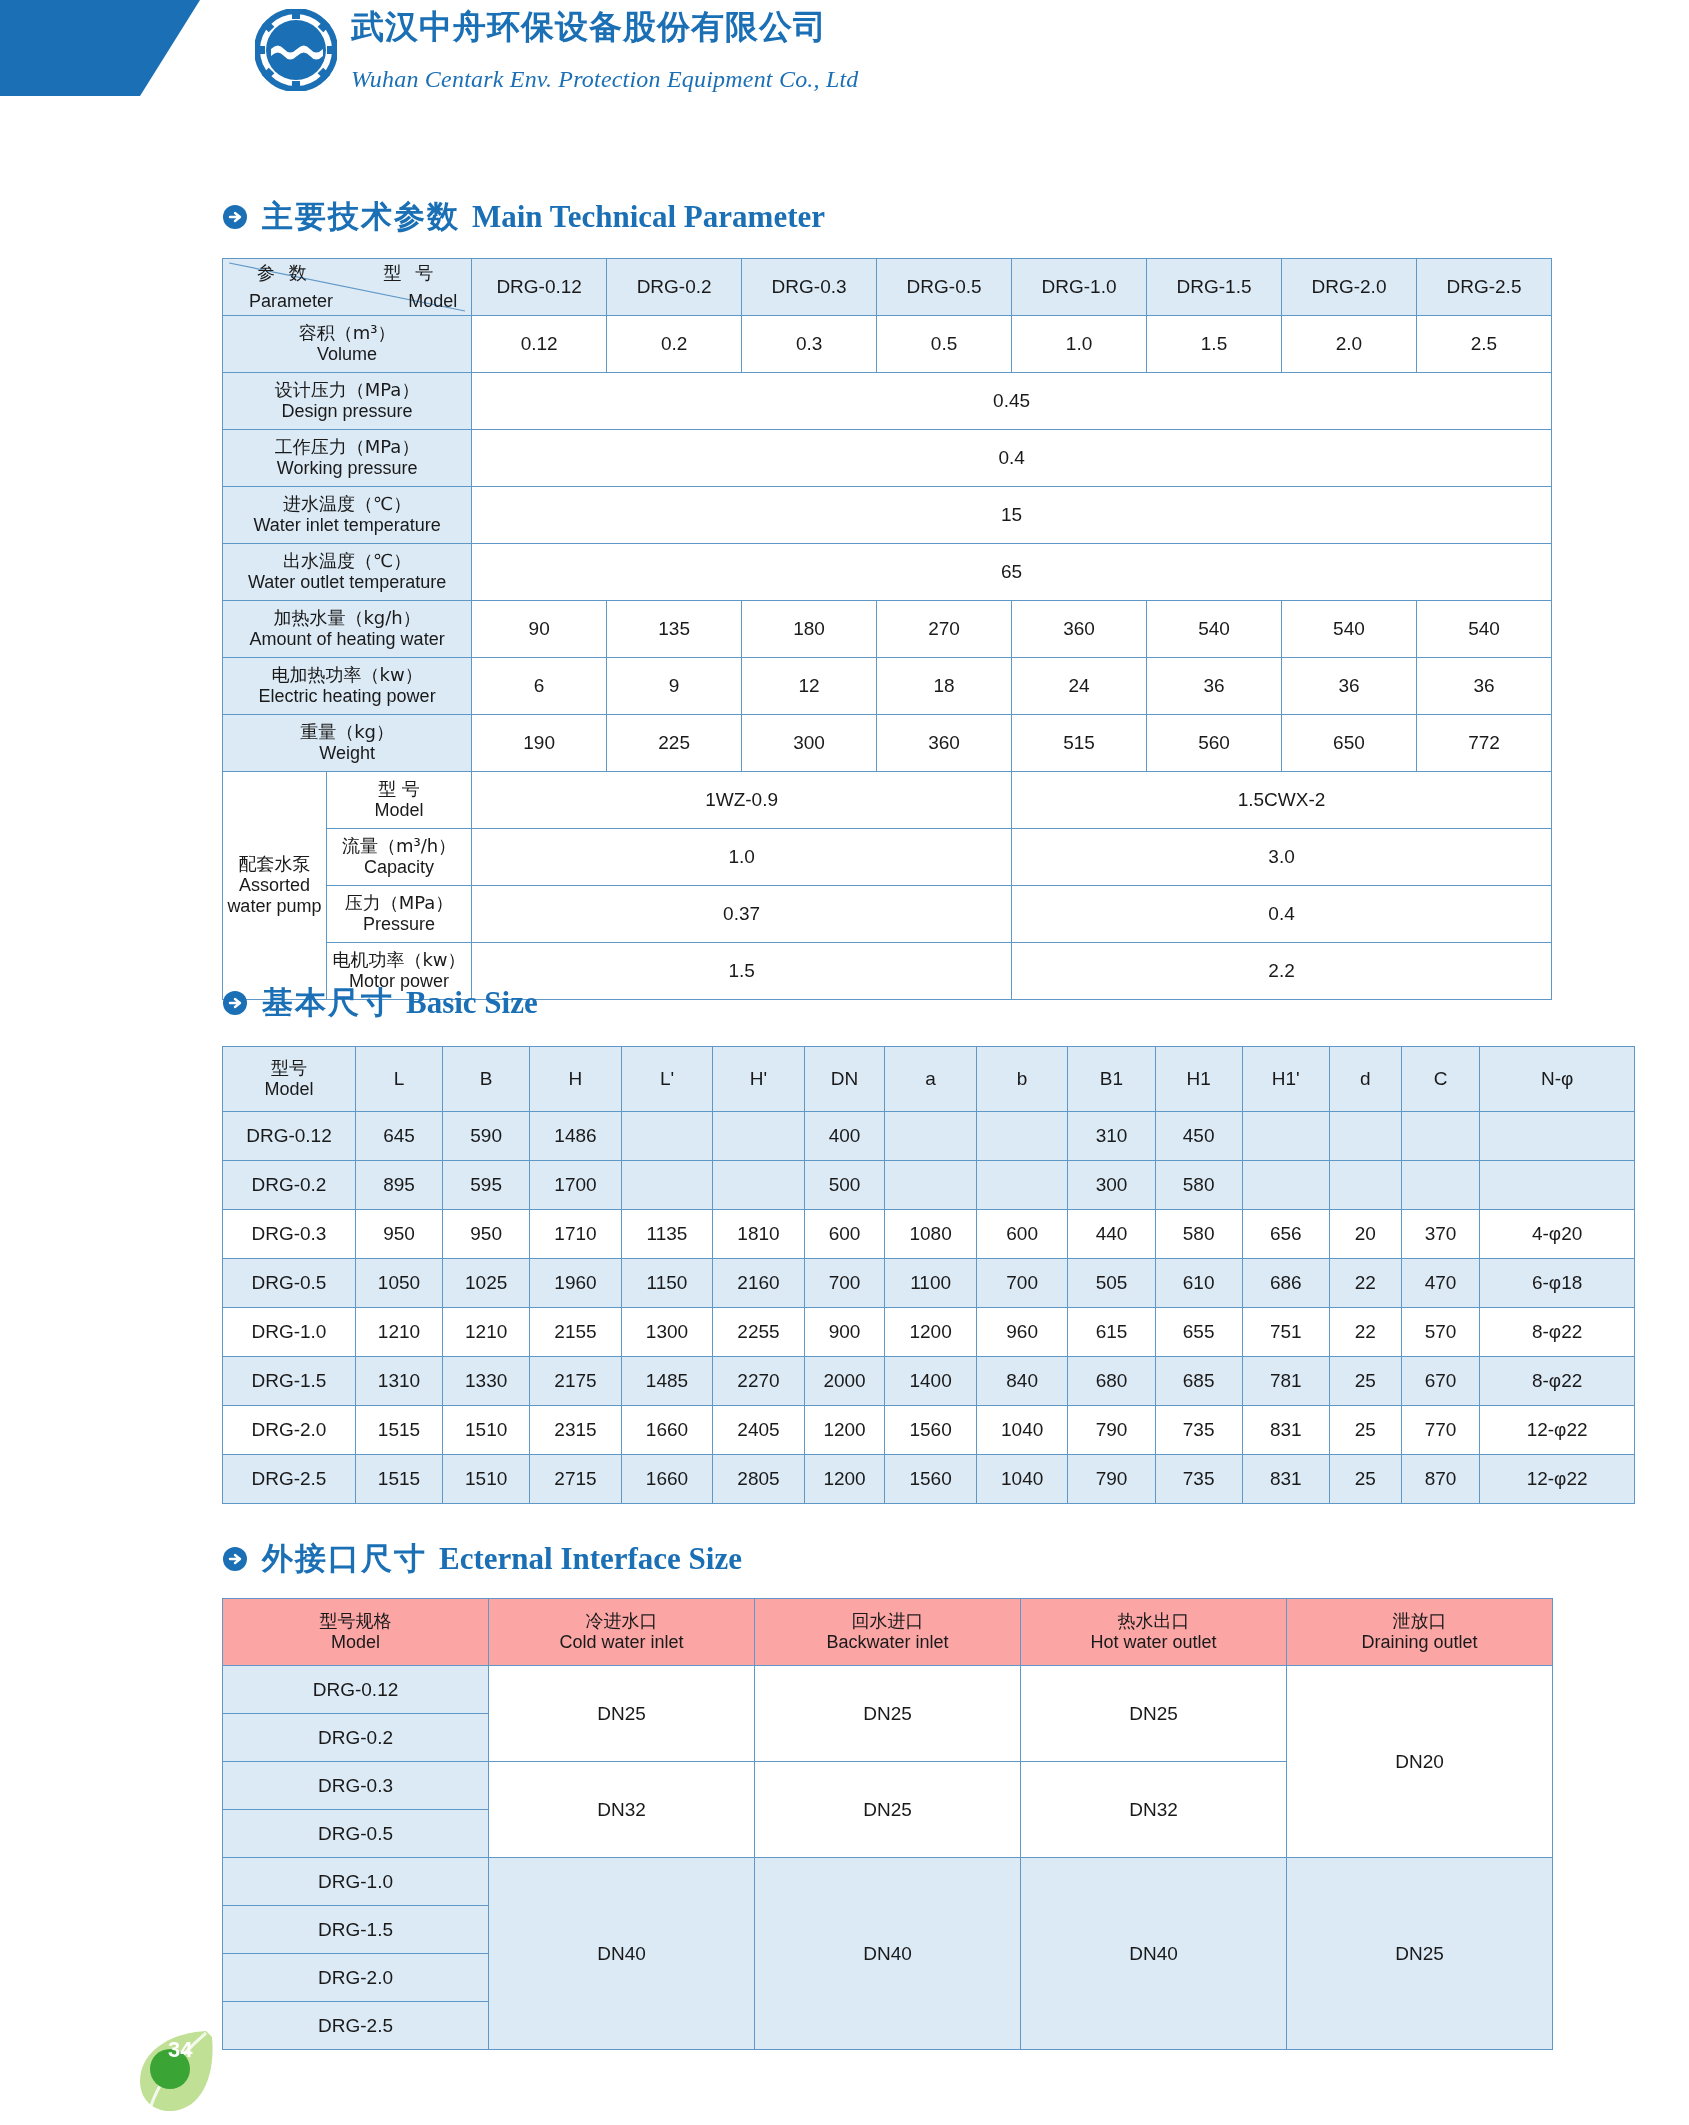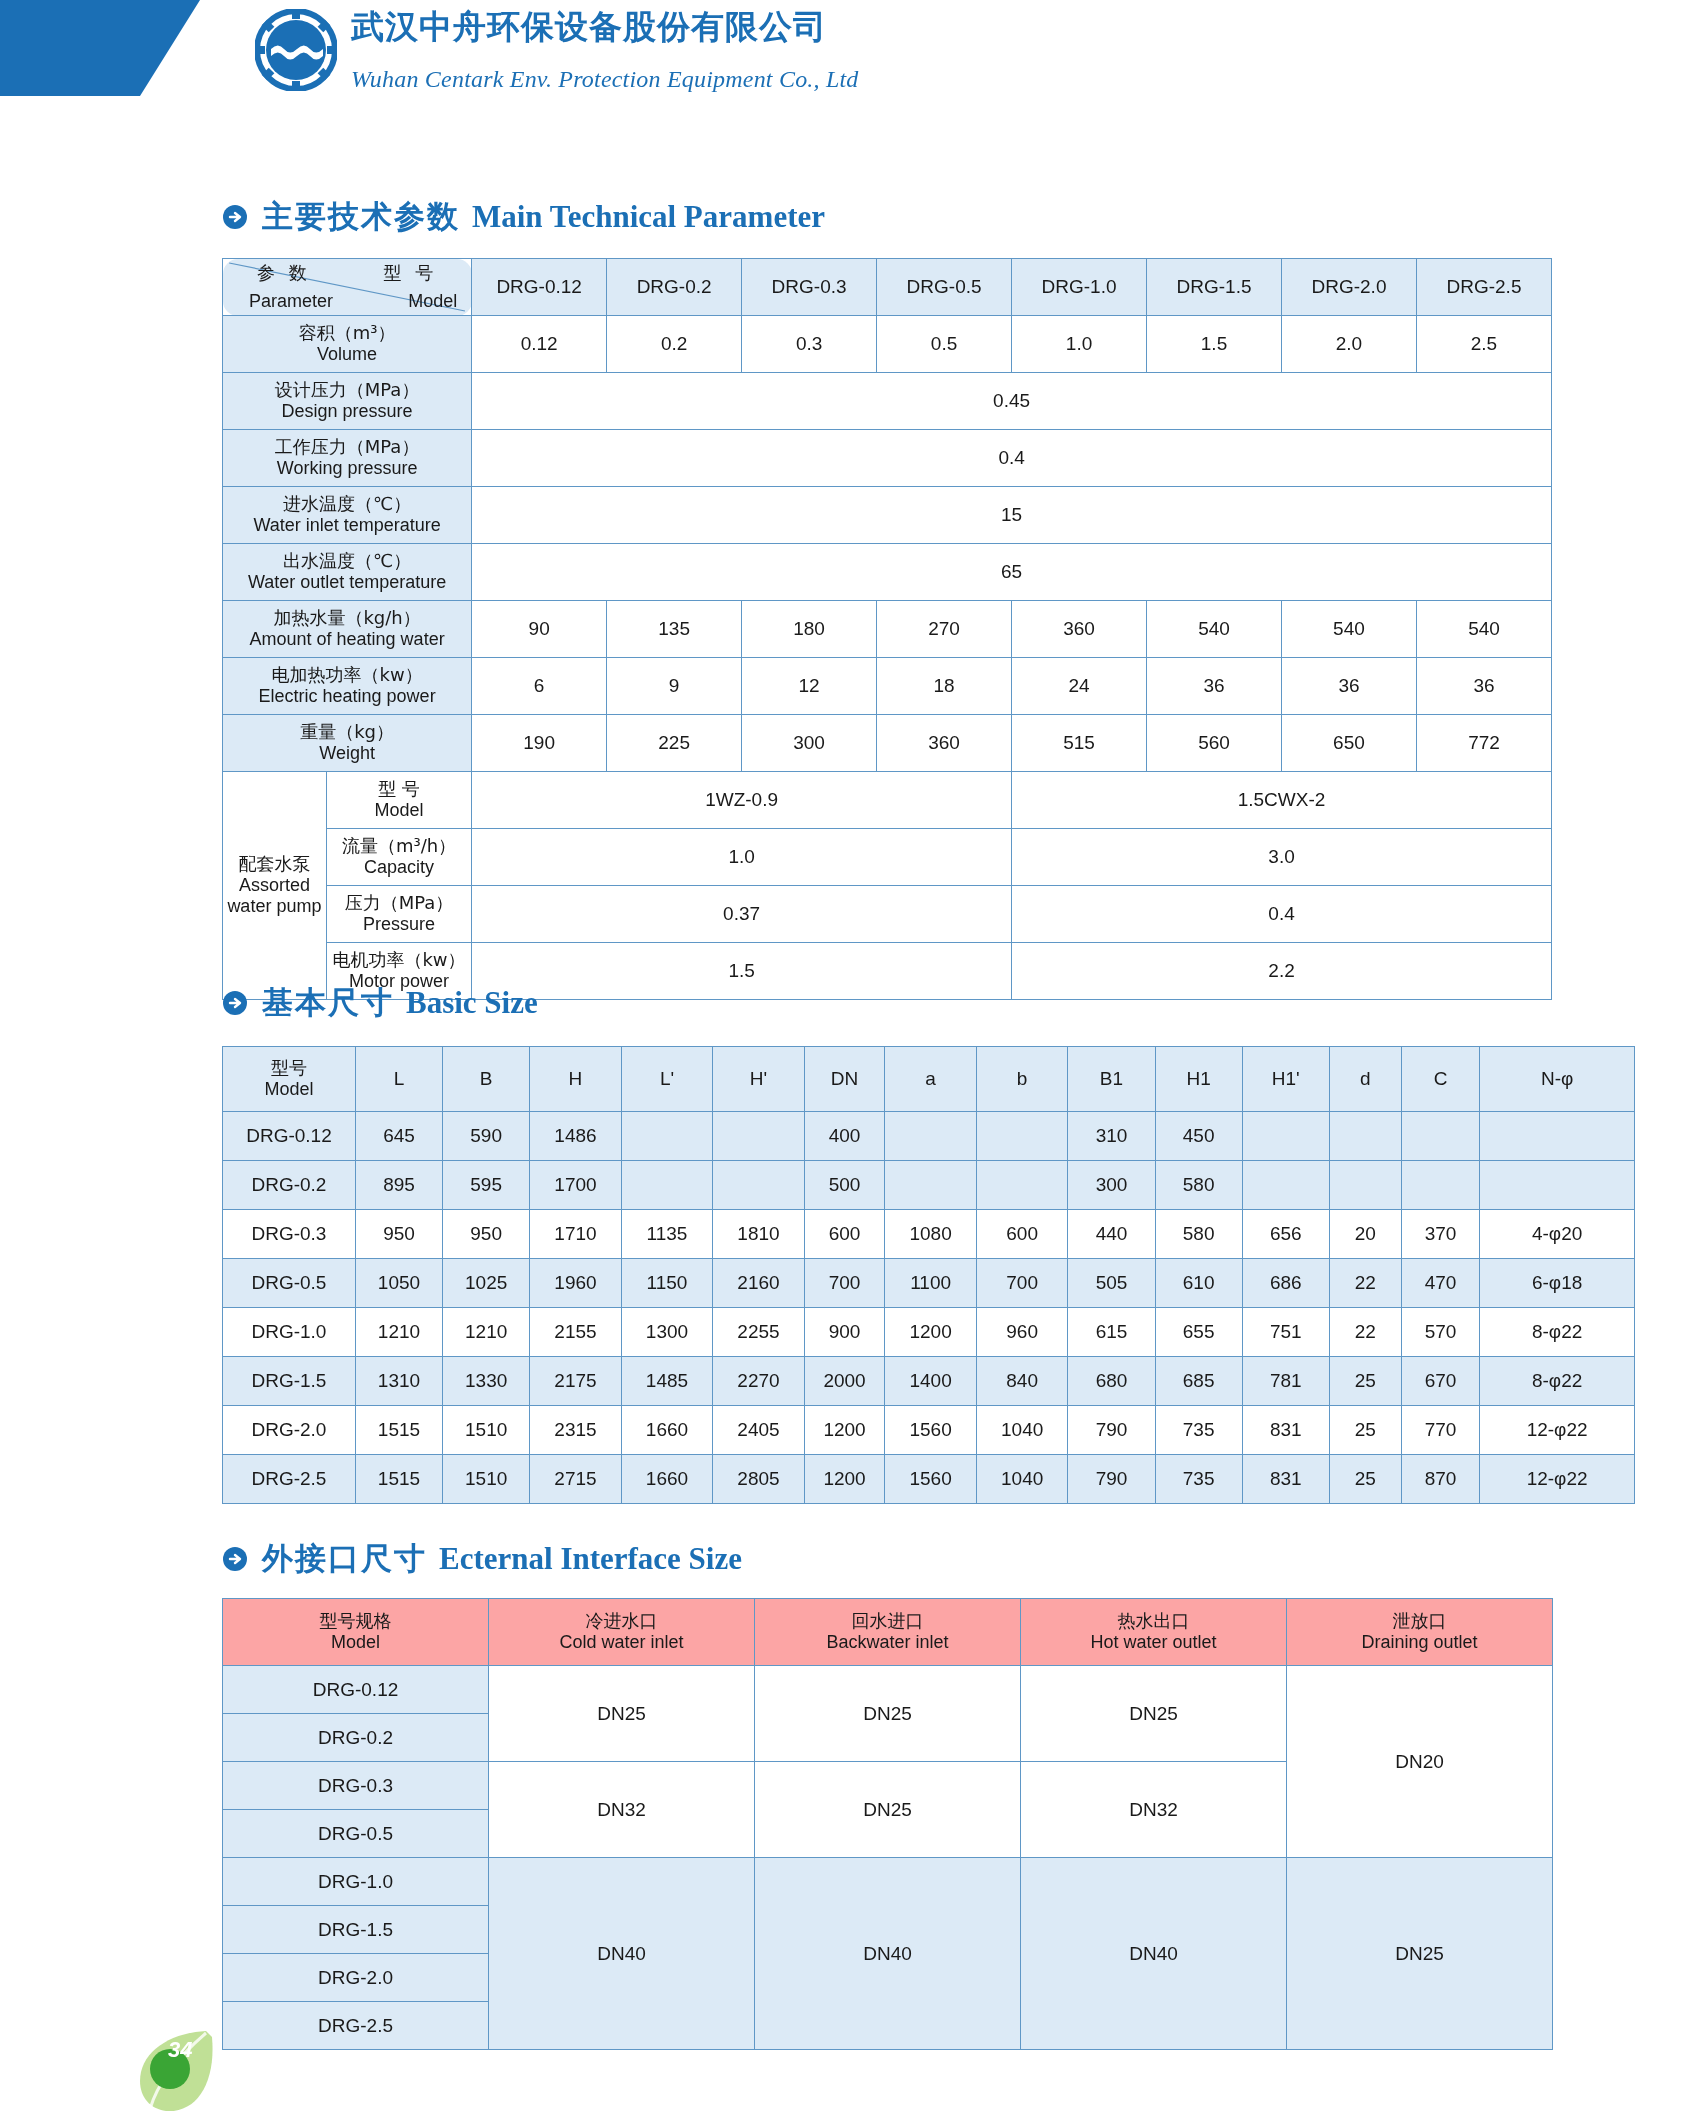--- a/index.html
+++ b/index.html
@@ -129,21 +129,20 @@
     top: 258px;
     width: 1330px;
   }
   #main-param-table td {
     height: 52px;
   }
   .param-head-cell {
     position: relative;
     padding: 0;
     height: 56px !important;
-    border-radius: 15px;
   }
   .param-head-cell .p-param {
     position: absolute;
     left: 26px;
     bottom: 3px;
     font-family: "Liberation Sans", sans-serif;
     font-size: 18px;
   }
   .param-head-cell .p-param-cn {
     position: absolute;
@@ -218,21 +217,20 @@
     height: 96px;
   }
   .page-num {
     position: absolute;
     left: 168px;
     bottom: 62px;
     font-family: "Liberation Sans", sans-serif;
     font-size: 22px;
     color: #ffffff;
     font-weight: bold;
-    font-style: italic;
   }
 </style>
 </head>
 <body>
 
 <div class="header">
   <div class="header-corner"></div>
   <div class="logo-wrap">
     <div class="logo-mark">
       <svg width="82" height="82" viewBox="0 0 82 82">

